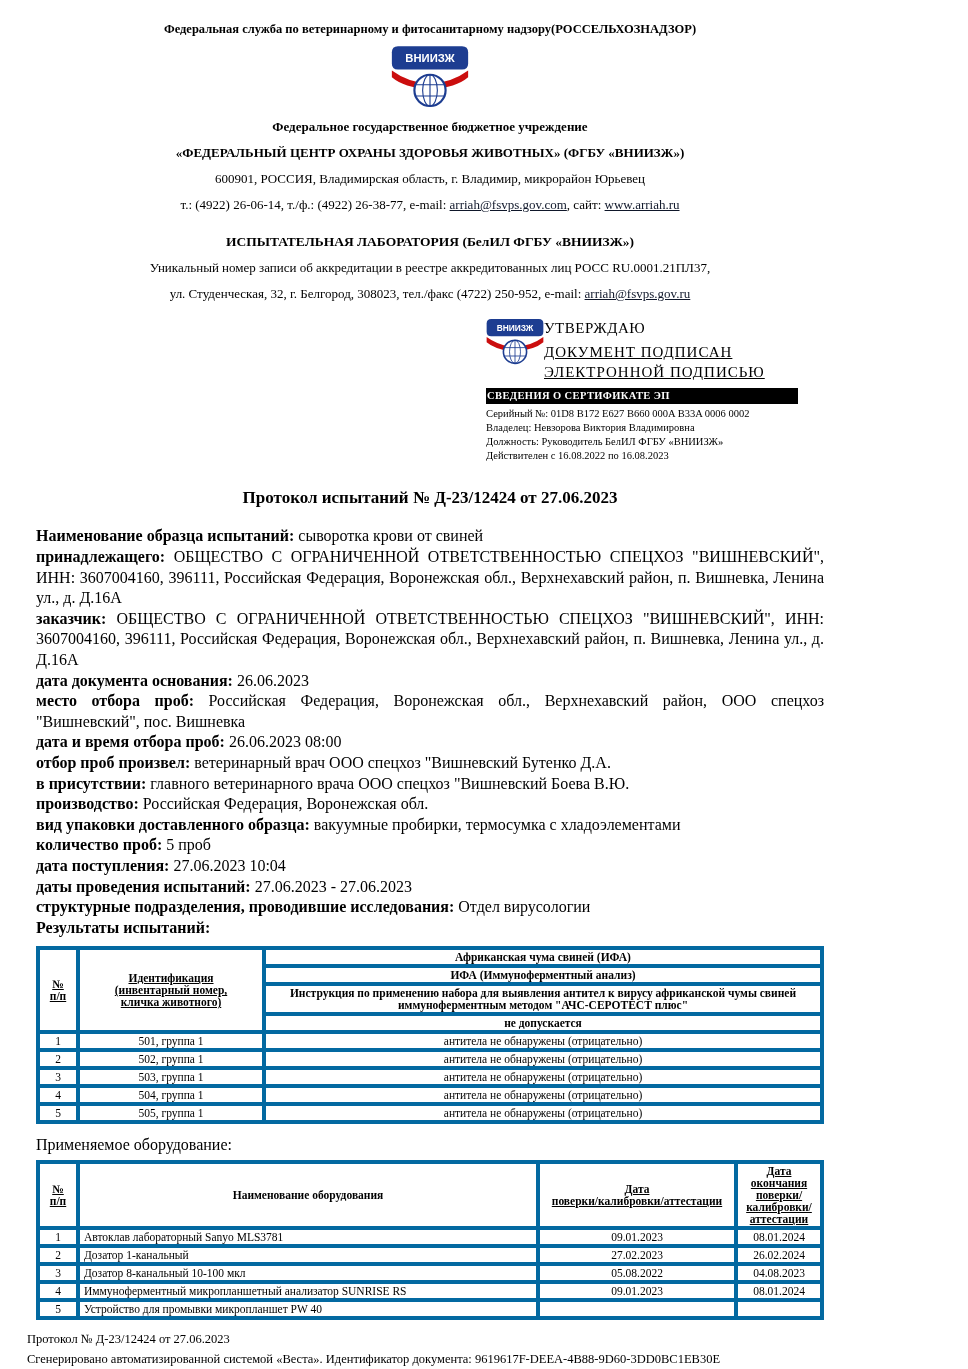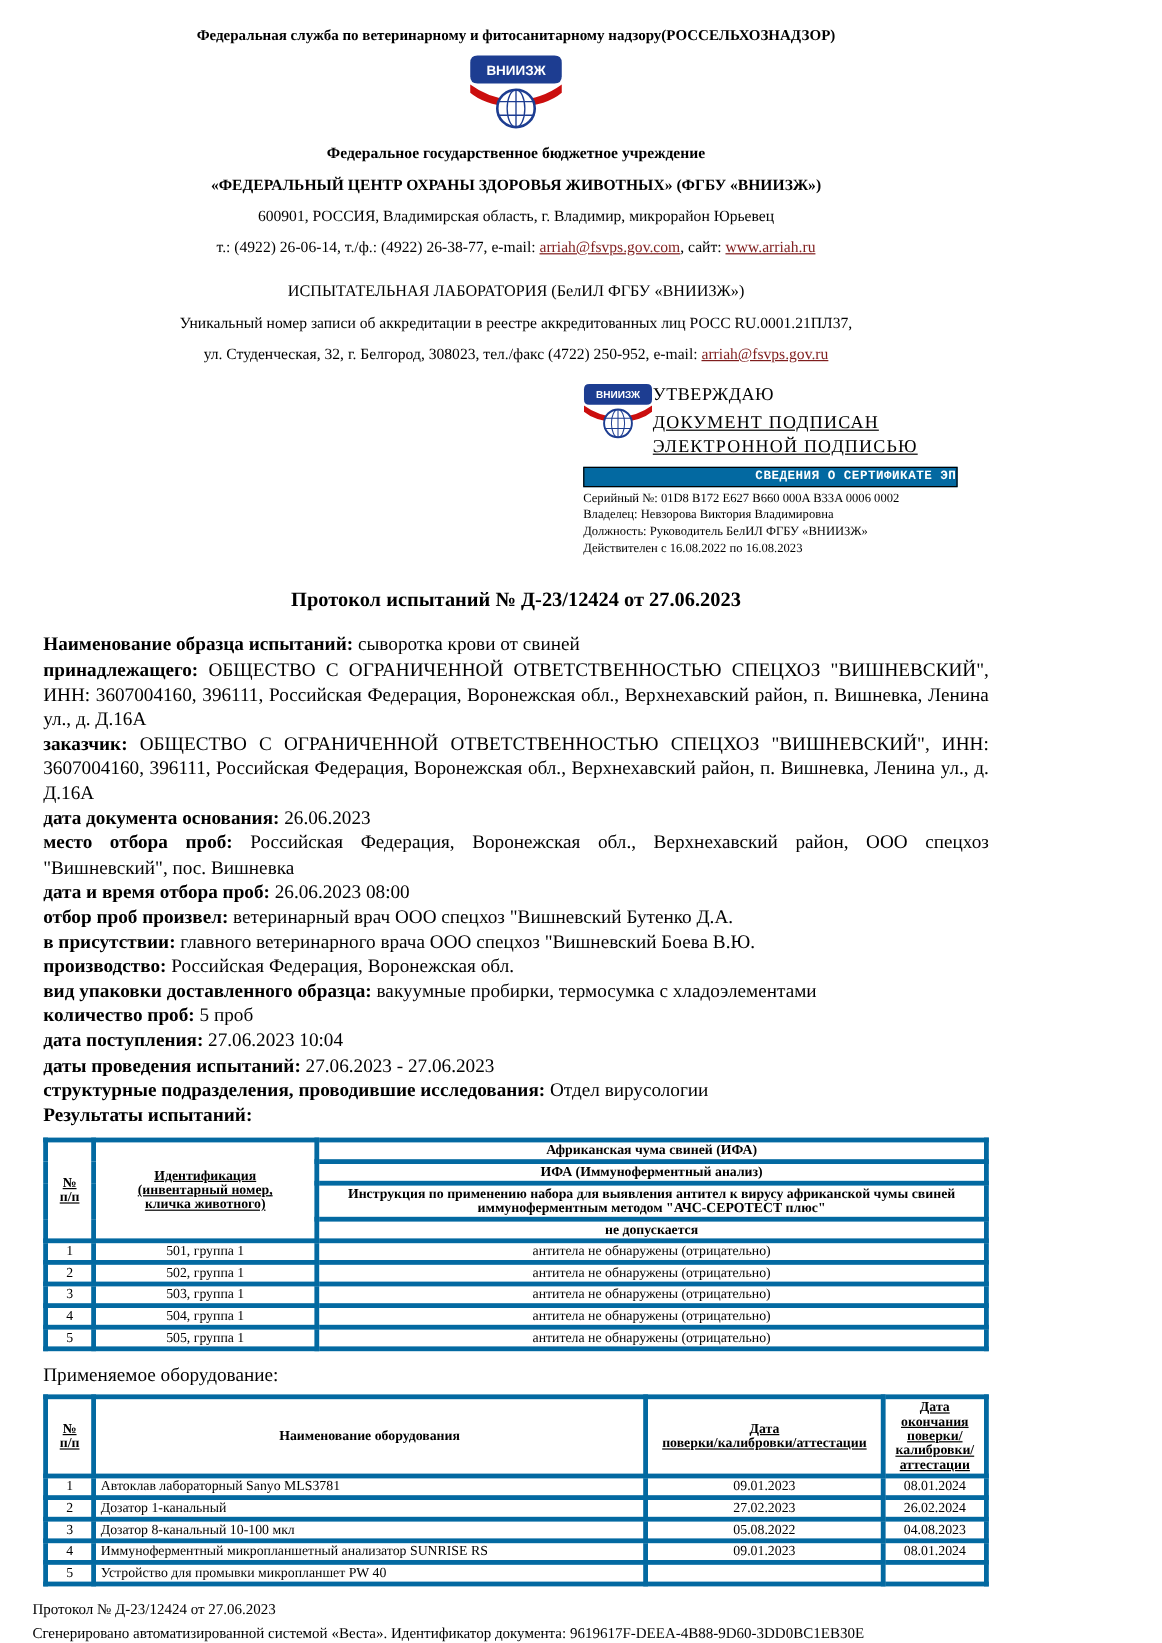--- a/index.html
+++ b/index.html
@@ -5,30 +5,30 @@
   * { margin:0; padding:0; box-sizing:border-box; }
   html,body { background:#fff; }
   body { width:968px; font-family:"Liberation Serif", serif; color:#000; }
   .doc { width:860px; min-height:1369px; padding:22px 36px 8px 36px; position:relative; }
   .b { font-weight:bold; }
 
   .hdr-agency { font-size:12.5px; font-weight:bold; text-align:center; }
   .logo-wrap { text-align:center; margin-top:8px; }
   .hdr-line  { font-size:13px; text-align:center; margin-top:10px; }
   .hdr-line.tight { margin-top:7px; }
-  .lab-title { margin-top:21px; font-weight:normal; font-size:13.5px; }
-  a.doc-link { color:#7f1d1d; text-decoration:underline; }
+  .lab-title { margin-top:21px; font-weight:bold; font-size:13.5px; }
+  a.doc-link { color:#0f172a; text-decoration:underline; }
 
   .stamp { width:312px; margin:16px 26px 0 auto; }
   .stamp-top { display:flex; align-items:flex-start; }
   .stamp-top-right { flex:1; padding-top:2px; }
   .stamp-approve { font-size:15px; letter-spacing:.5px; }
   .stamp-signed  { font-size:15px; letter-spacing:1px; margin-top:6px; line-height:1.3; }
-  .cert-band { margin-top:6px; background:#0369a1; border:1px solid #000; color:#fff;
-               font-size:10.5px; font-weight:bold; text-align:right; letter-spacing:.4px; padding:1px 0 2px;font-family:Liberation Mono, monospace; }
+  .cert-band { margin-top:6px; background:#000000; border:1px solid #000; color:#fff;
+               font-size:10.5px; font-weight:bold; text-align:left; letter-spacing:.4px; padding:1px 0 2px; }
   .cert-details { font-size:10.5px; line-height:1.32; margin-top:3px; }
 
   .title { text-align:center; font-weight:bold; font-size:17px; margin-top:26px; }
 
   .fields { margin-top:18px; }
   .field { font-size:16px; line-height:20.6px; text-align:justify; }
 
   table { border-collapse:collapse; width:100%; table-layout:fixed; }
   td { border:4px solid #0369a1; vertical-align:middle; font-size:11.5px; padding:1px 4px; overflow:hidden; }
   .c { text-align:center; }

